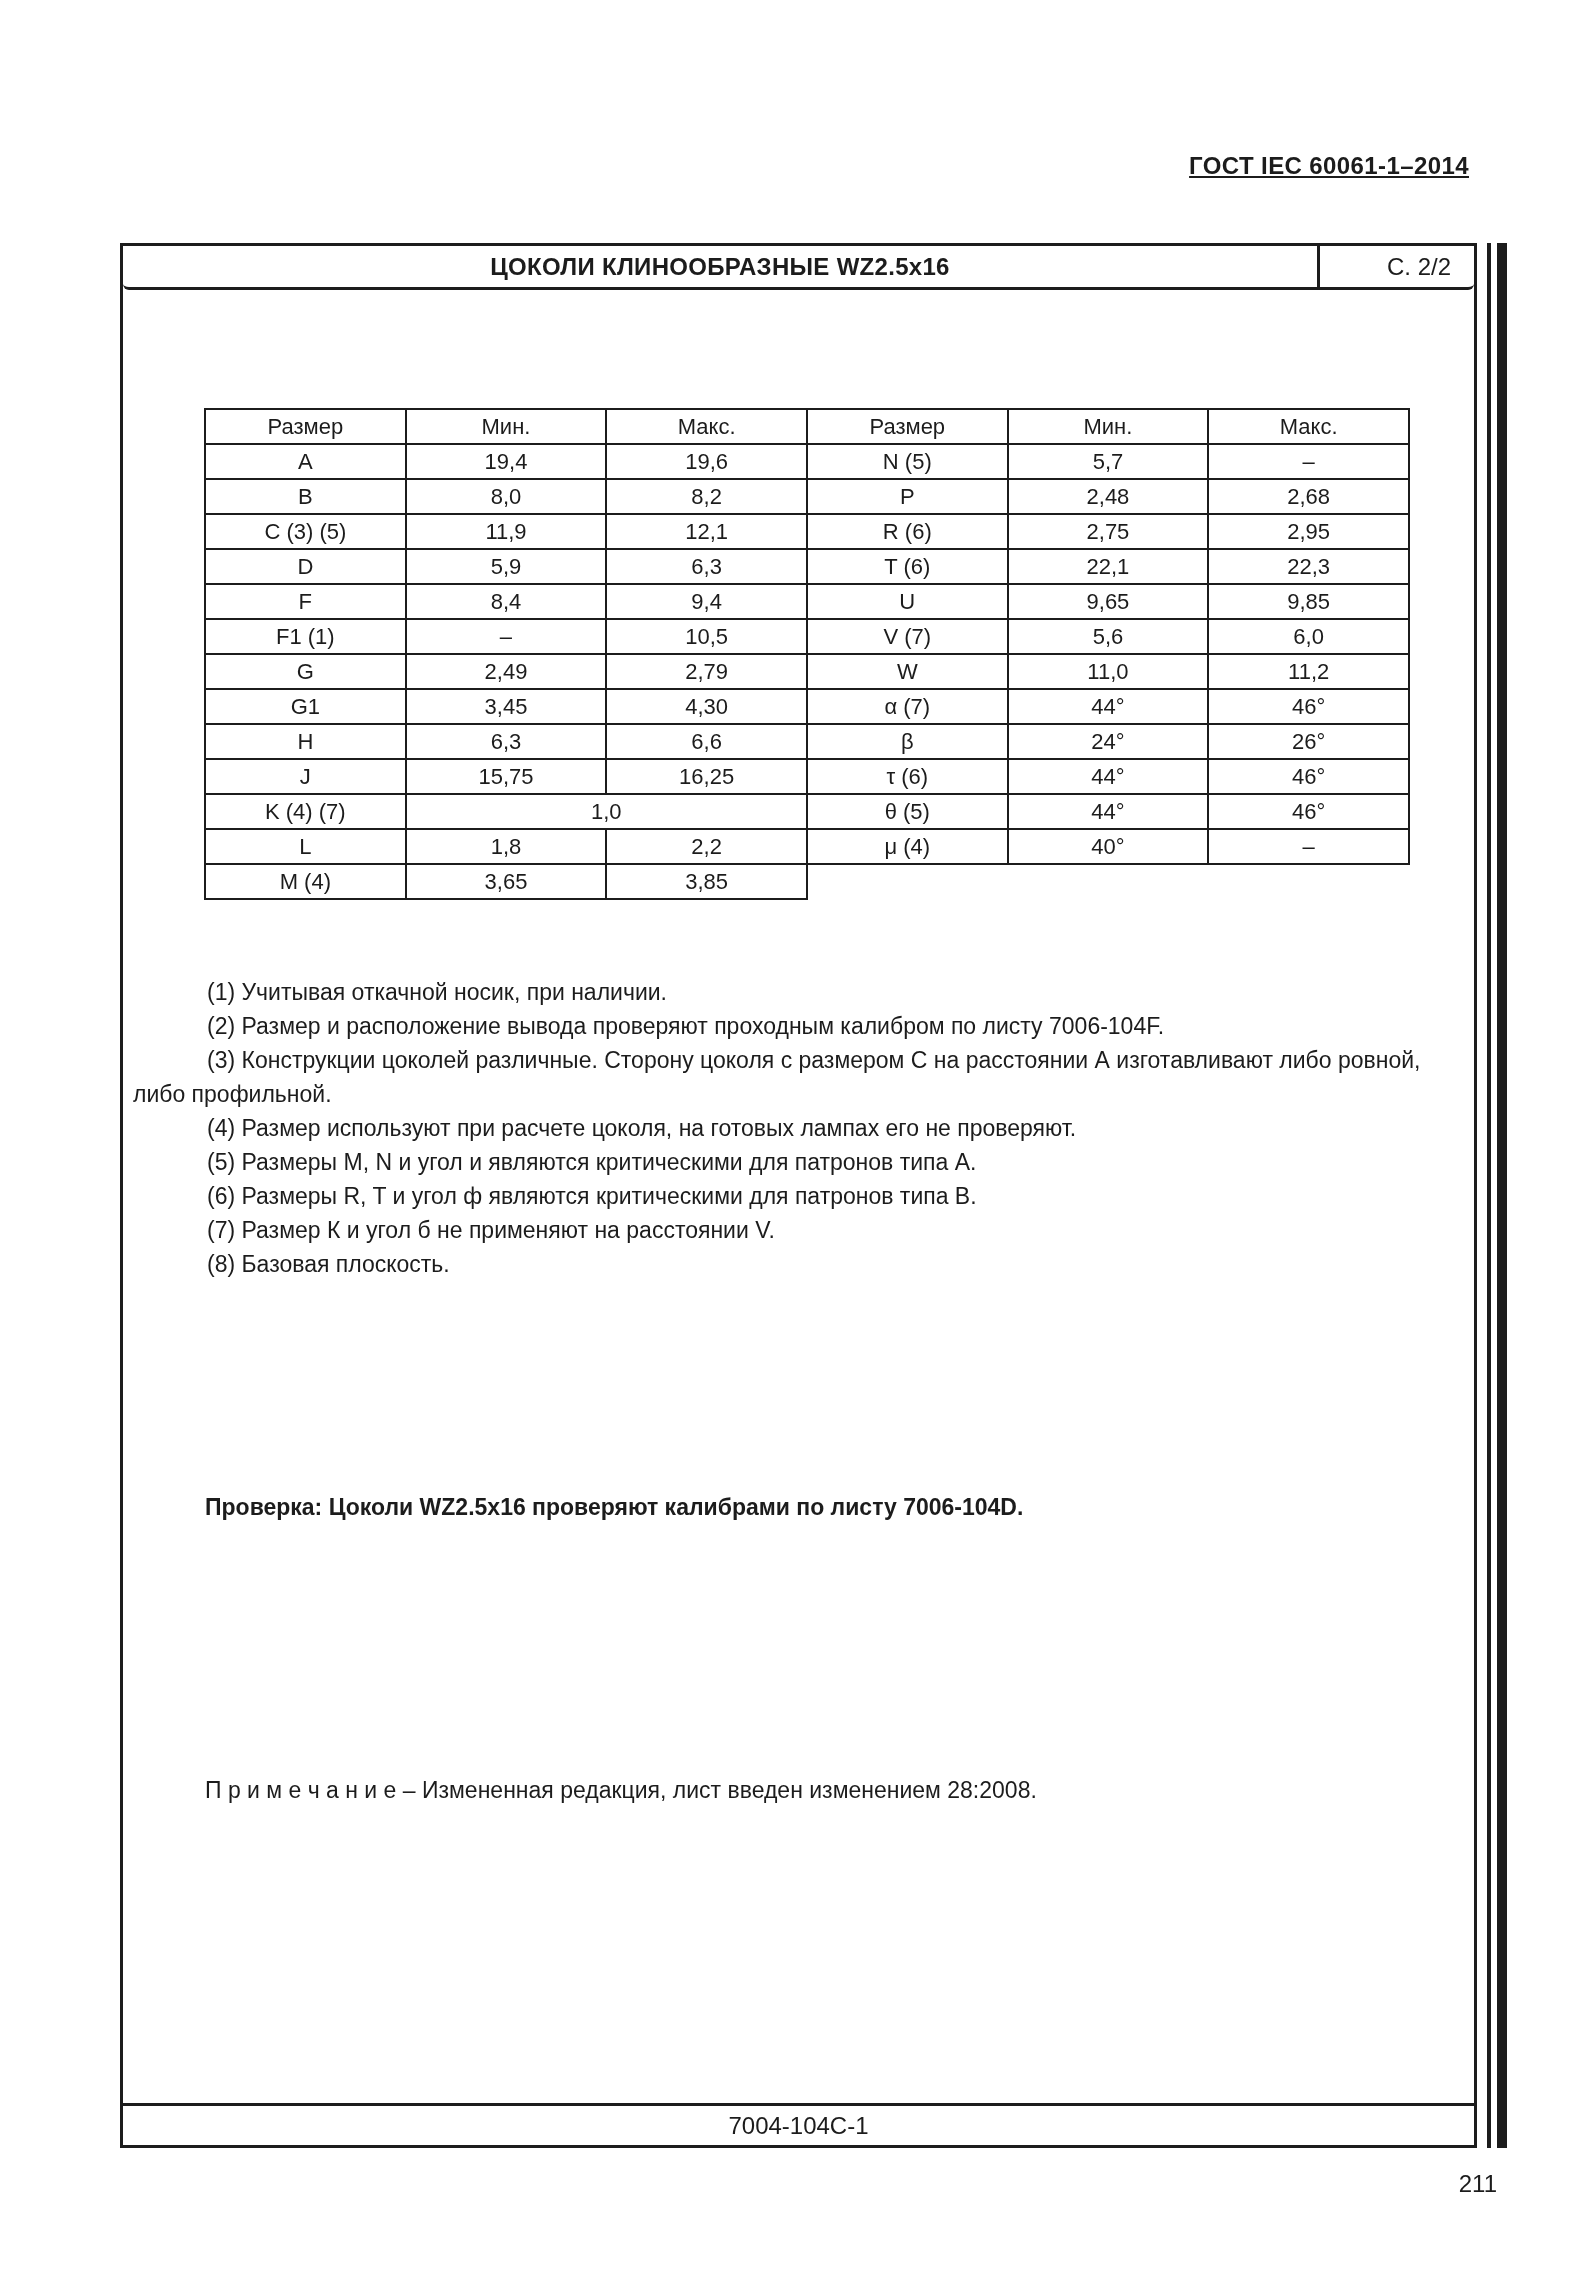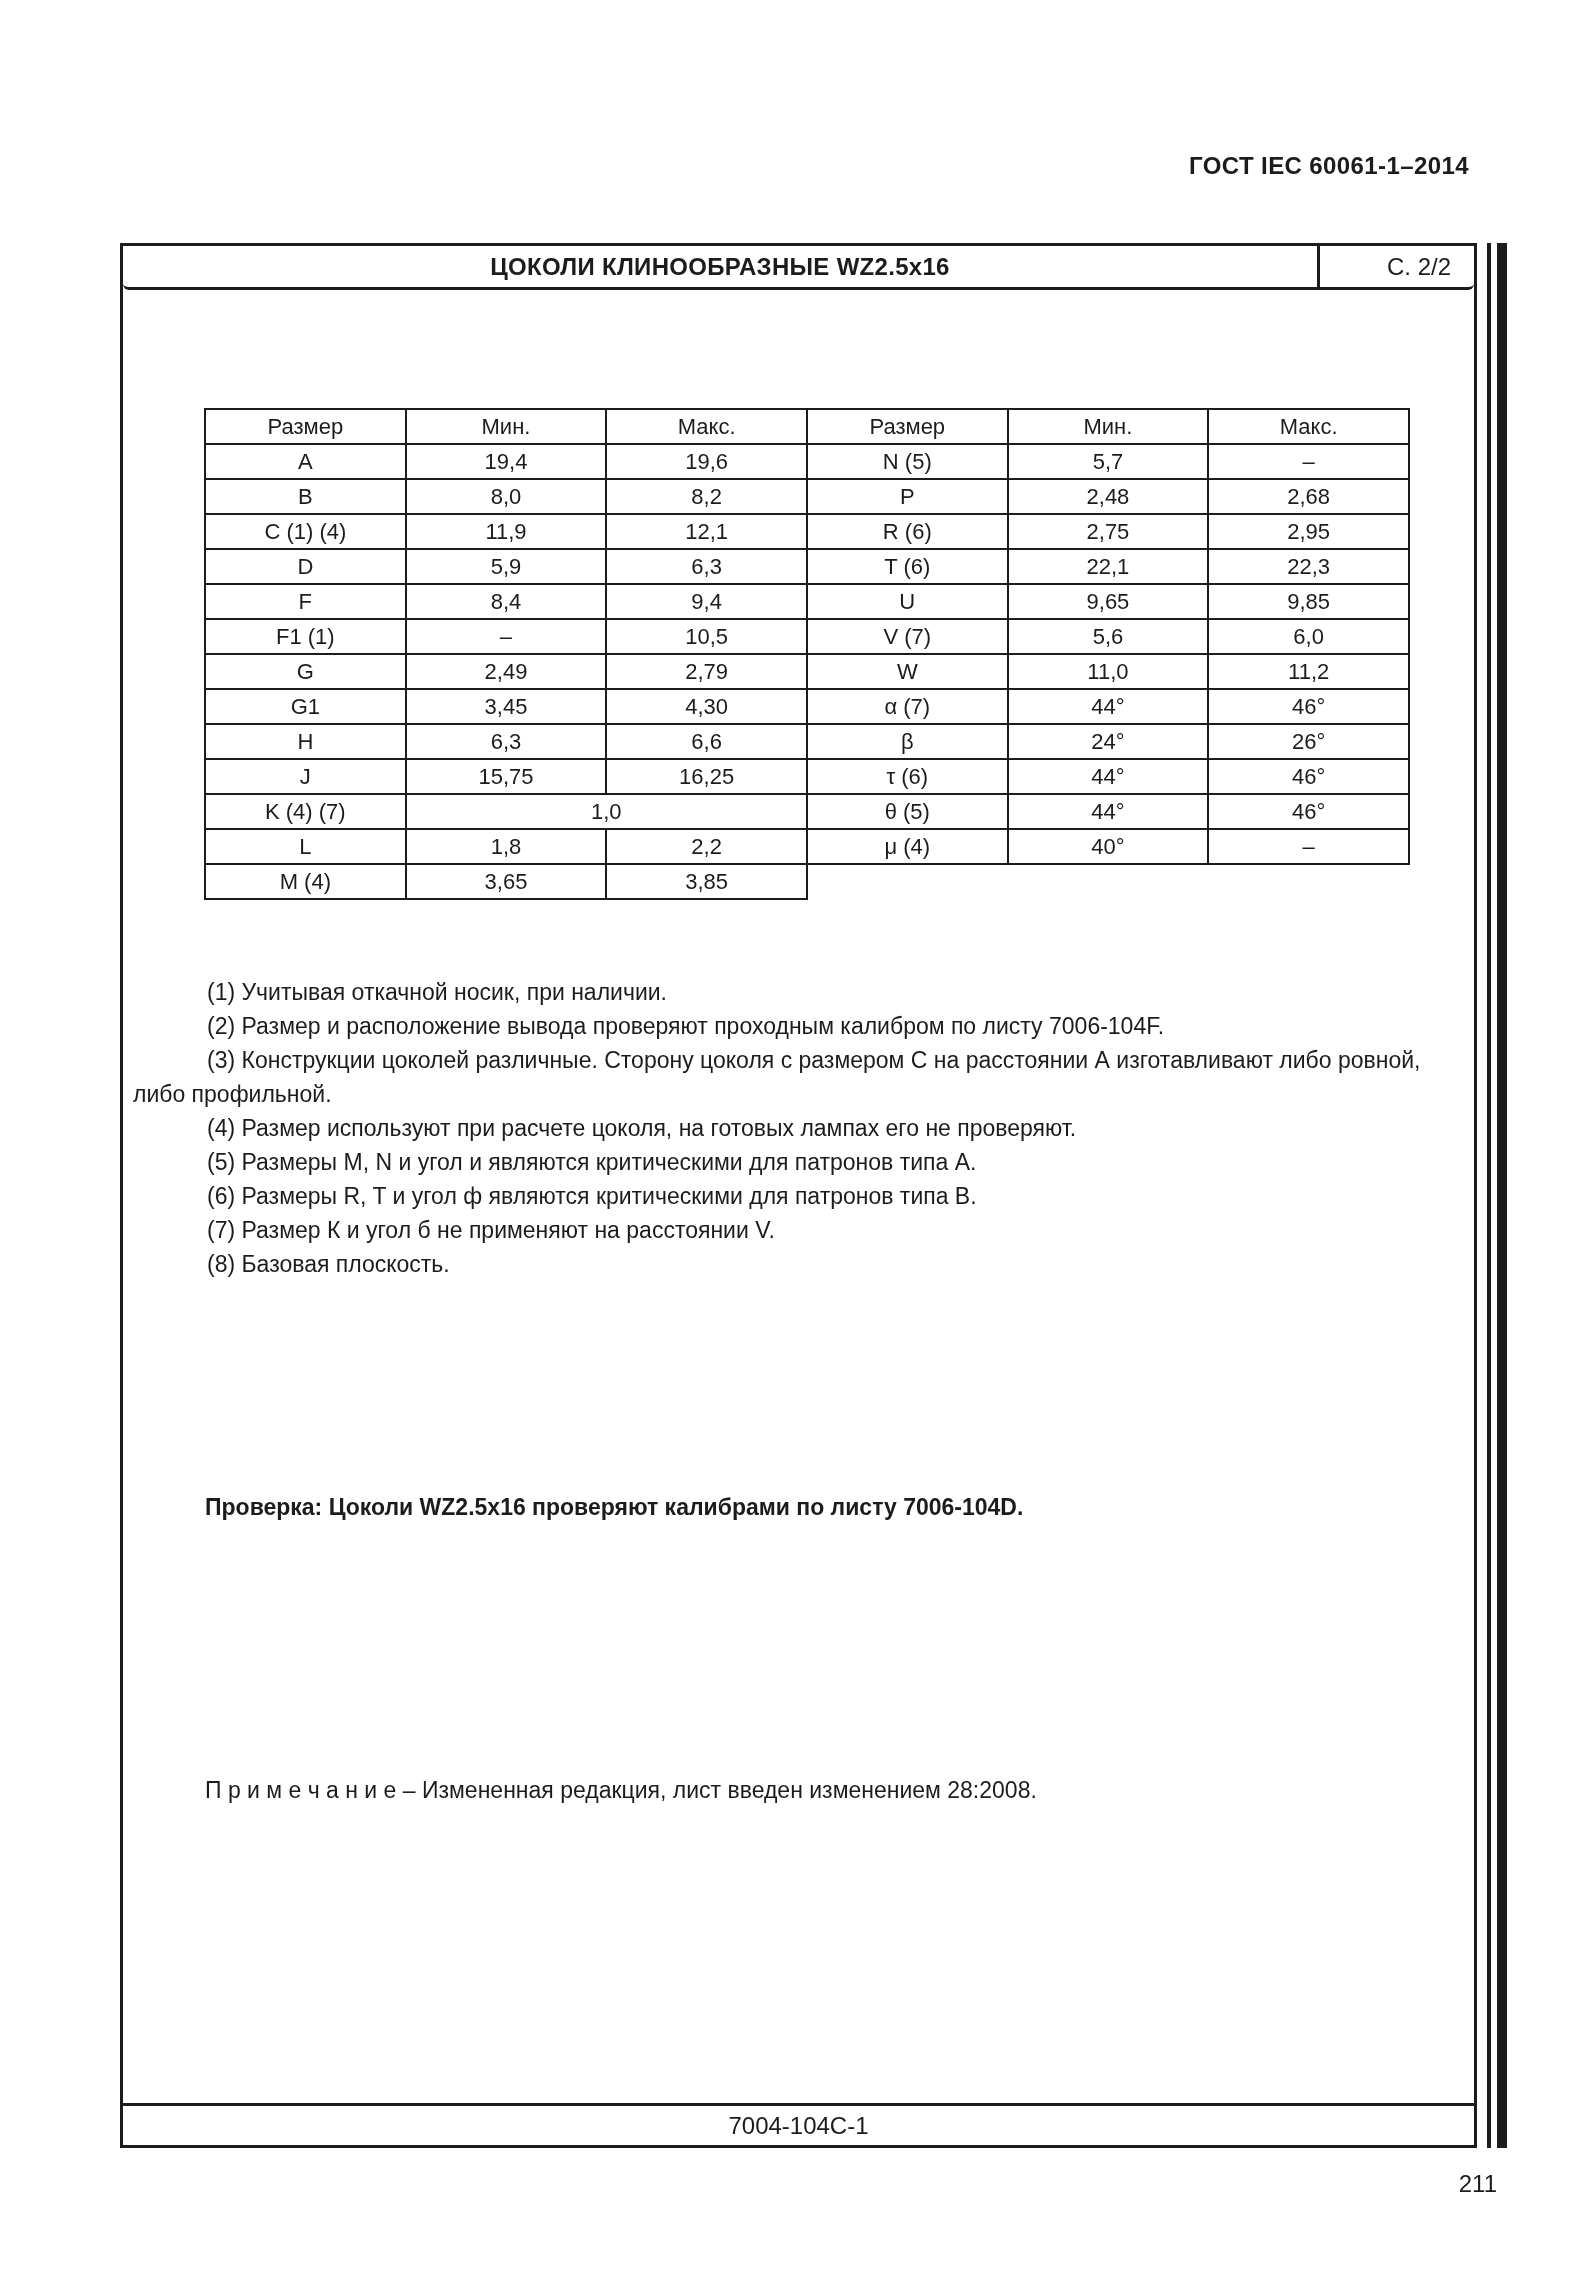--- a/index.html
+++ b/index.html
@@ -5,21 +5,21 @@
   * { margin:0; padding:0; box-sizing:border-box; }
   html, body { background:#ffffff; }
   body {
     width:1575px; height:2283px; position:relative;
     font-family:"Liberation Sans", sans-serif;
     color:#1c1c1c; overflow:hidden;
   }
 
   .doc-header {
     position:absolute; top:152px; right:106px;
-    font-size:24px; font-weight:bold; letter-spacing:0.4px;
+    font-size:24px; font-weight:bold; letter-spacing:0.4px;text-decoration:underline;
   }
 
   .main-box {
     position:absolute; left:120px; top:243px; width:1357px; height:1905px;
     border:3px solid #1c1c1c;
   }
 
   .title-bar { display:flex; height:44px; border-bottom:3px solid #1c1c1c;border-radius:6px; }
   .title-main {
     flex:1; display:flex; align-items:center; justify-content:center;
@@ -96,21 +96,21 @@
           </tr>
           <tr>
             <td>B</td>
             <td>8,0</td>
             <td>8,2</td>
             <td>P</td>
             <td>2,48</td>
             <td>2,68</td>
           </tr>
           <tr>
-            <td>C (1) (4)</td>
+            <td>C (3) (5)</td>
             <td>11,9</td>
             <td>12,1</td>
             <td>R (6)</td>
             <td>2,75</td>
             <td>2,95</td>
           </tr>
           <tr>
             <td>D</td>
             <td>5,9</td>
             <td>6,3</td>

